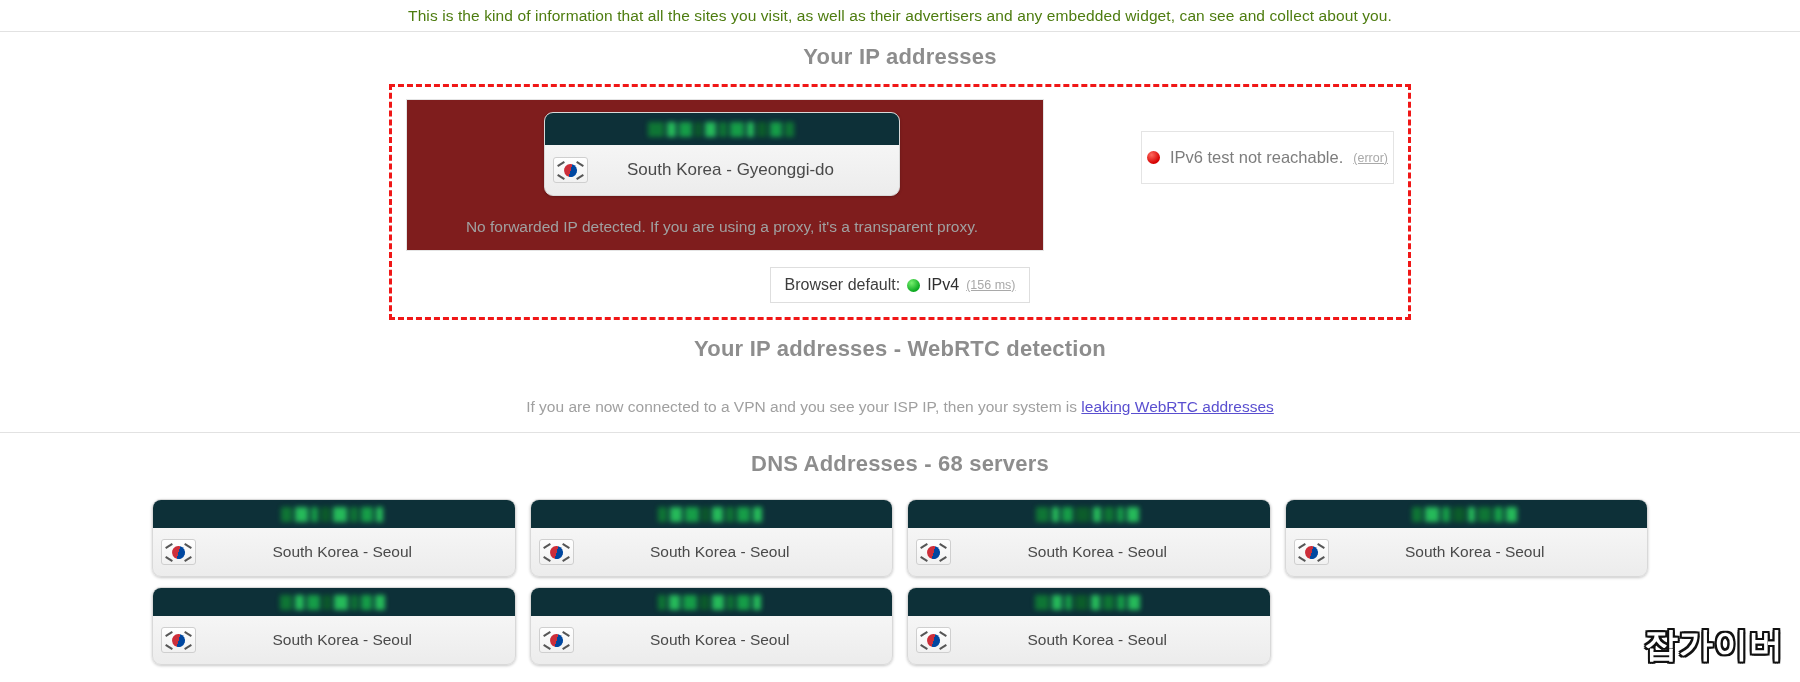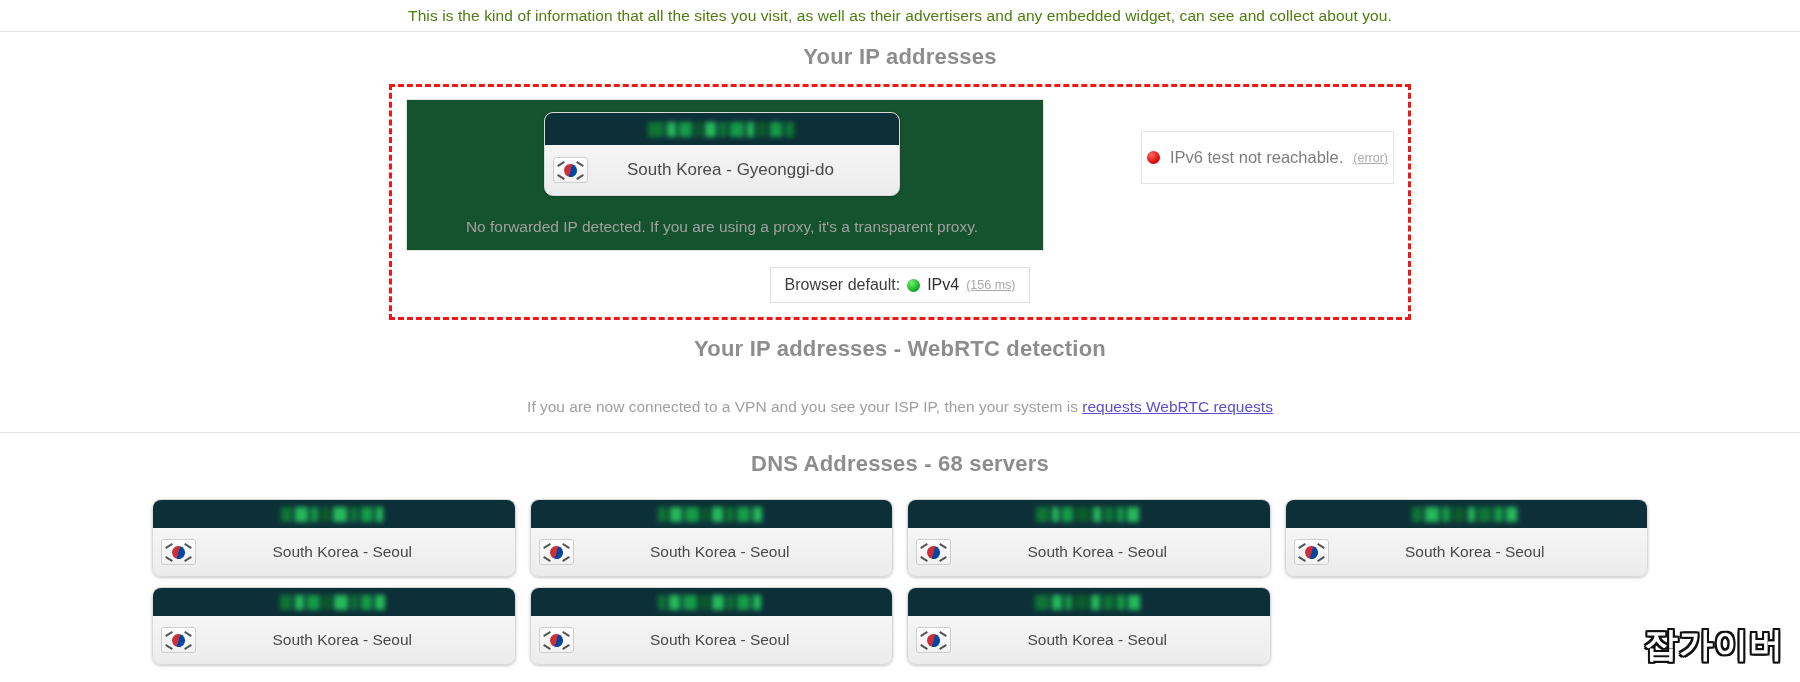--- a/index.html
+++ b/index.html
@@ -56,21 +56,21 @@
 
   .dashed-inner {
     display: flex;
     align-items: flex-start;
     justify-content: space-between;
   }
 
   .ip-left-panel {
     width: 638px;
     border: 1px solid #e4e4e4;
-    background: #14532d;
+    background: #7f1d1d;
     padding: 12px 10px 14px 4px;
   }
 
   
   .ip-card {
     background: linear-gradient(#fbfbfb, #ececec);
     border: 1px solid #d9d9d9;
     border-radius: 9px;
     box-shadow: 0 1px 3px rgba(0,0,0,.22);
     overflow: hidden;
@@ -303,21 +303,21 @@
           <span class="val">IPv4</span>
           <span class="small-note">(156 ms)</span>
         </div>
       </div>
     </div>
   </div>
 
   <div class="webrtc-section">
     <div class="section-title">Your IP addresses - WebRTC detection</div>
     <div class="webrtc-note">
-      <span>If you are now connected to a VPN and you see your ISP IP, then your system is </span><a href="#">requests WebRTC requests</a>
+      <span>If you are now connected to a VPN and you see your ISP IP, then your system is </span><a href="#">leaking WebRTC addresses</a>
     </div>
   </div>
 
   <div class="dns-section">
     <div class="section-title">DNS Addresses - 68 servers</div>
     <div class="dns-grid" id="dns-grid">
         <div class="ip-card dns-card">
           <div class="ip-bar">
             <span class="blur-ip"><i class="d" style="width: 11px;"></i><i class="l" style="width: 13px;"></i><i style="width: 7px;"></i><i class="s" style="width: 9px;"></i><i class="l" style="width: 14px;"></i><i class="d" style="width: 8px;"></i><i style="width: 12px;"></i><i class="l" style="width: 7px;"></i></span>
           </div>

